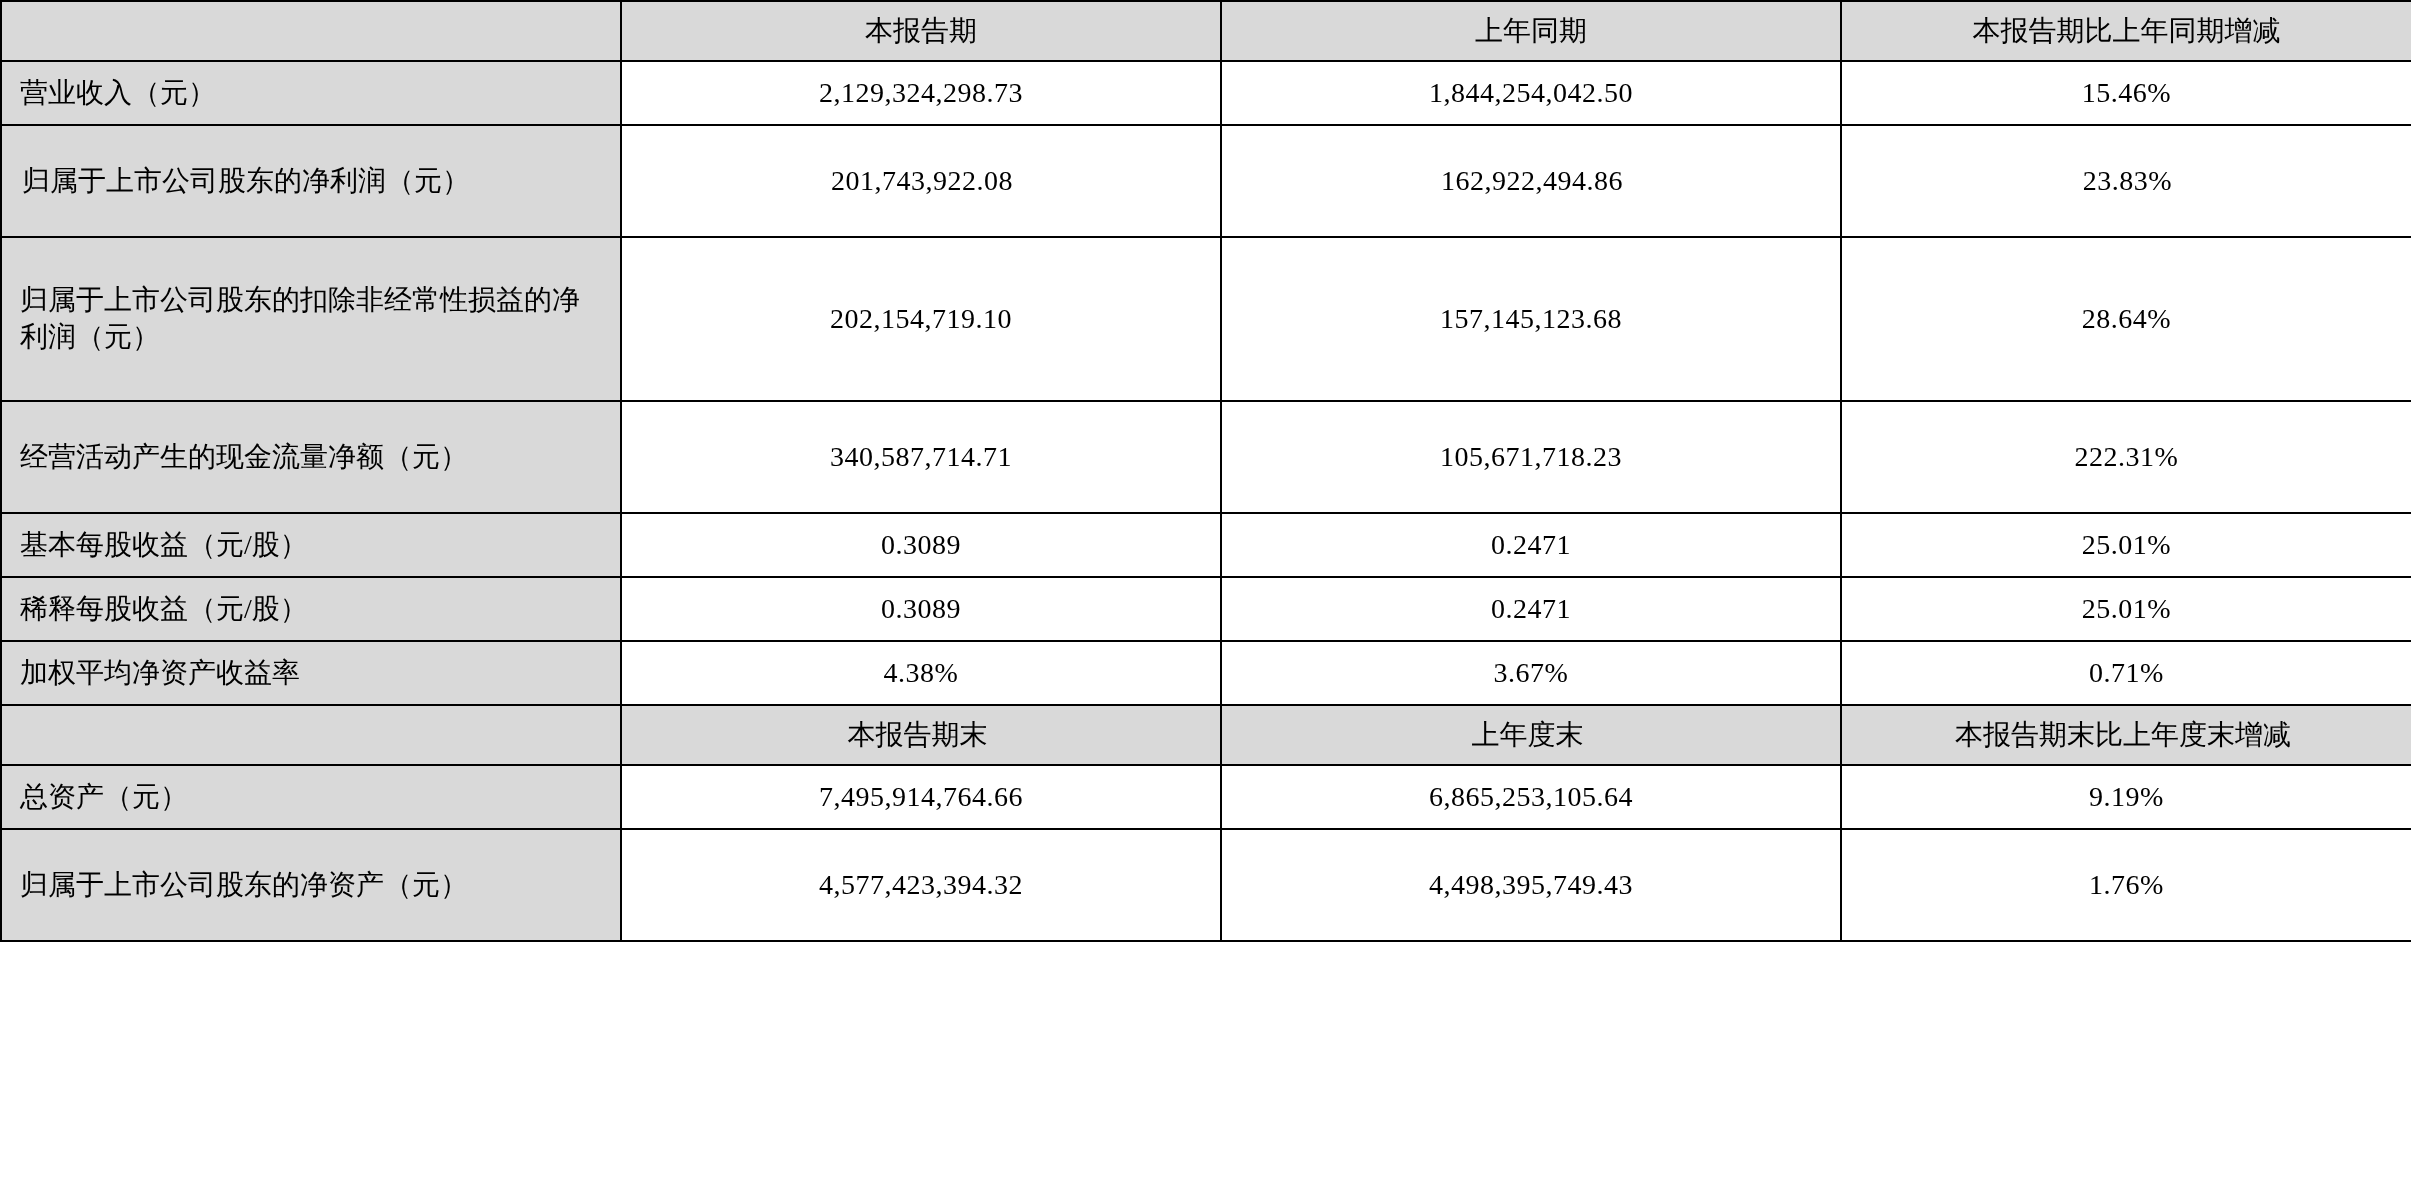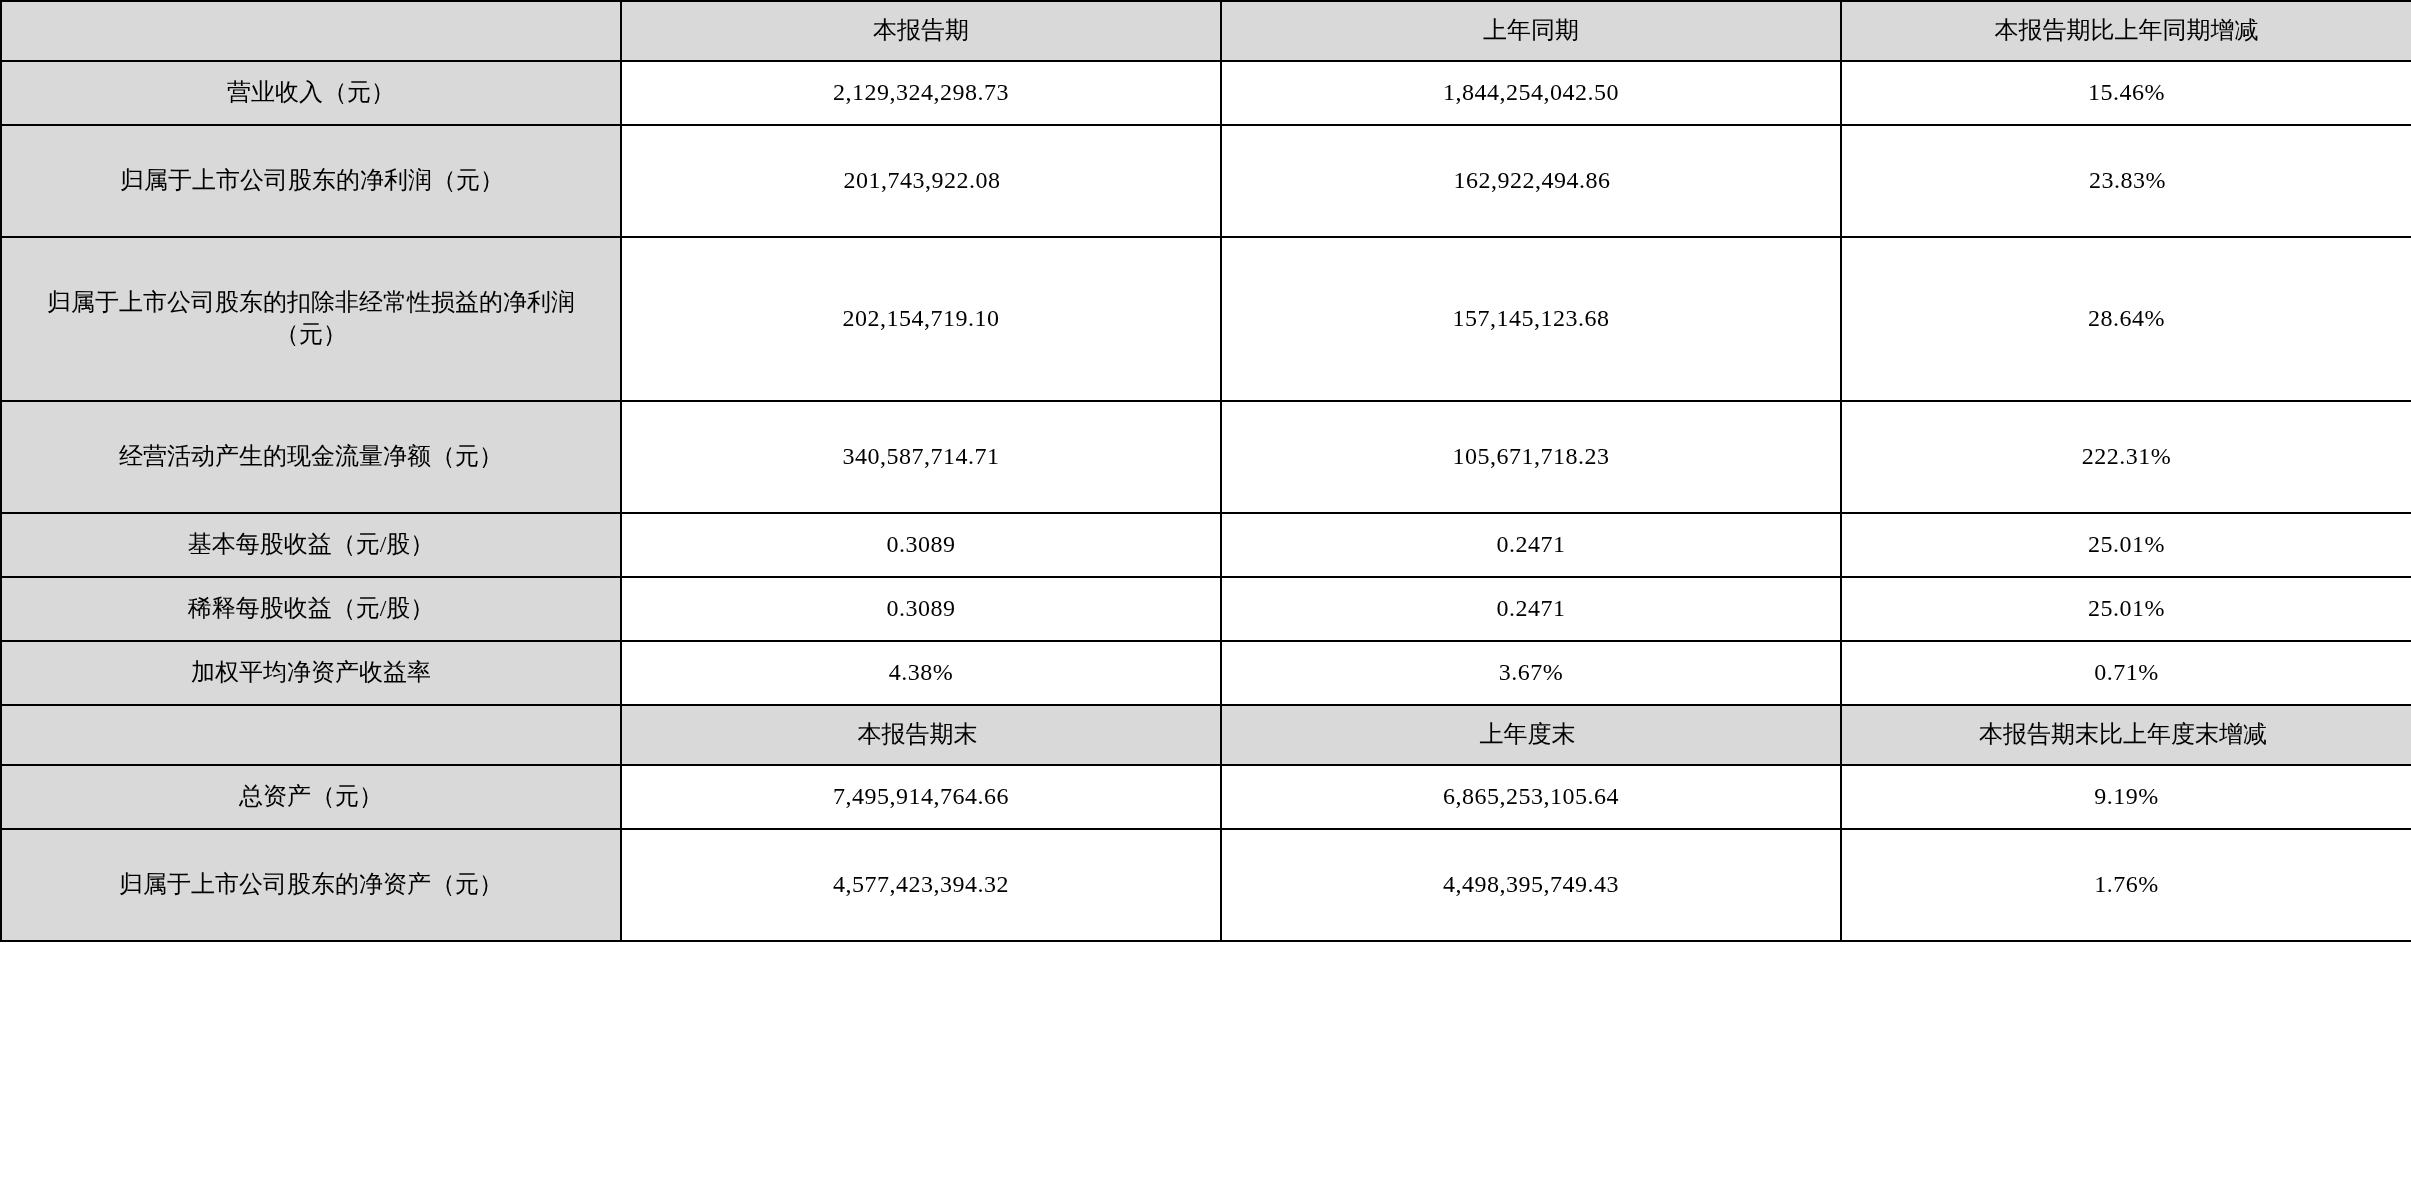--- a/index.html
+++ b/index.html
@@ -21,38 +21,38 @@
   }
   table.fin {
     border-collapse: collapse;
     table-layout: fixed;
     width: 2411px;
     margin: 0;
   }
   table.fin td {
     border: 2px solid #000000;
     padding: 0 18px;
-    font-size: 24px;
+    font-size: 28px;
     line-height: 1.32;
     color: #000000;
     vertical-align: middle;
     word-break: break-word;
   }
   col.c-label { width: 620px; }
   col.c-cur   { width: 600px; }
   col.c-prev  { width: 620px; }
   col.c-chg   { width: 571px; }
   td.hdr {
     background: #d9d9d9;
     text-align: center;
     font-size: 34px;
   }
   td.label {
     background: #d9d9d9;
-    text-align: center;
+    text-align: left;
   }
   td.num {
     background: #ffffff;
     text-align: center;
     font-family: "Liberation Serif", "DejaVu Serif", serif;
     letter-spacing: 0.5px;
   }
   td.empty {
     background: #d9d9d9;
   }

